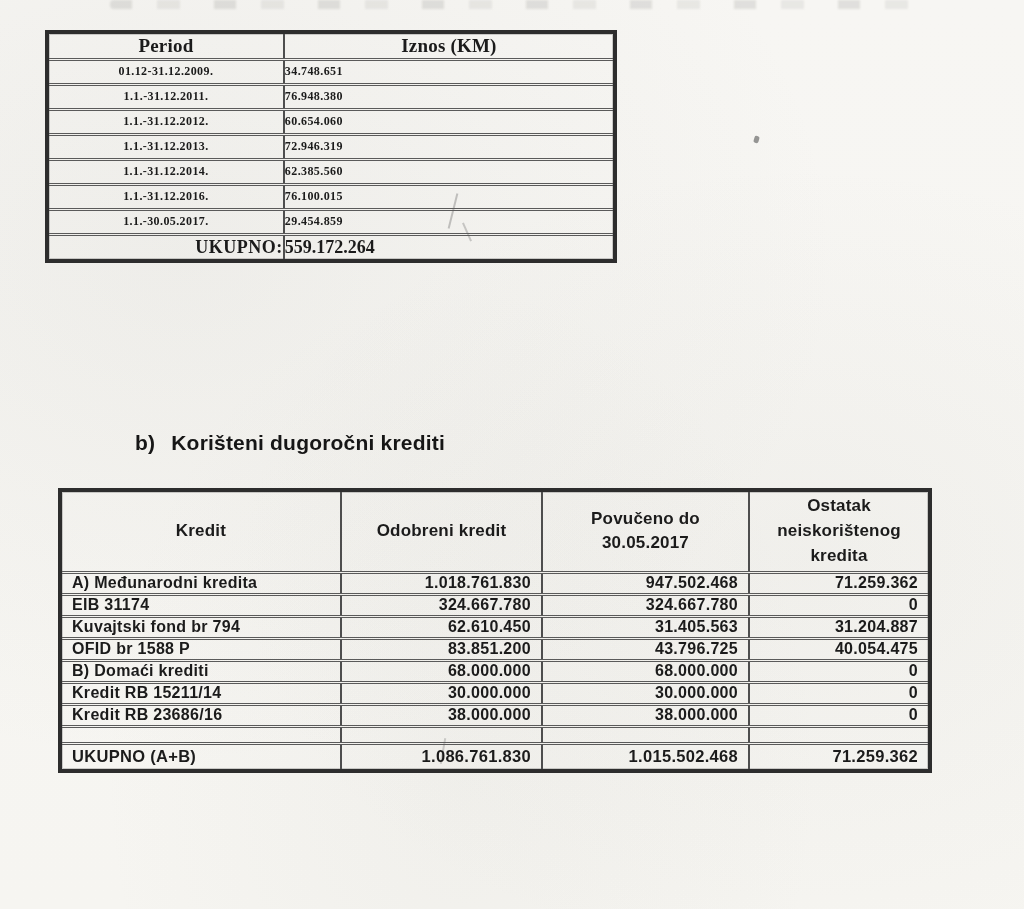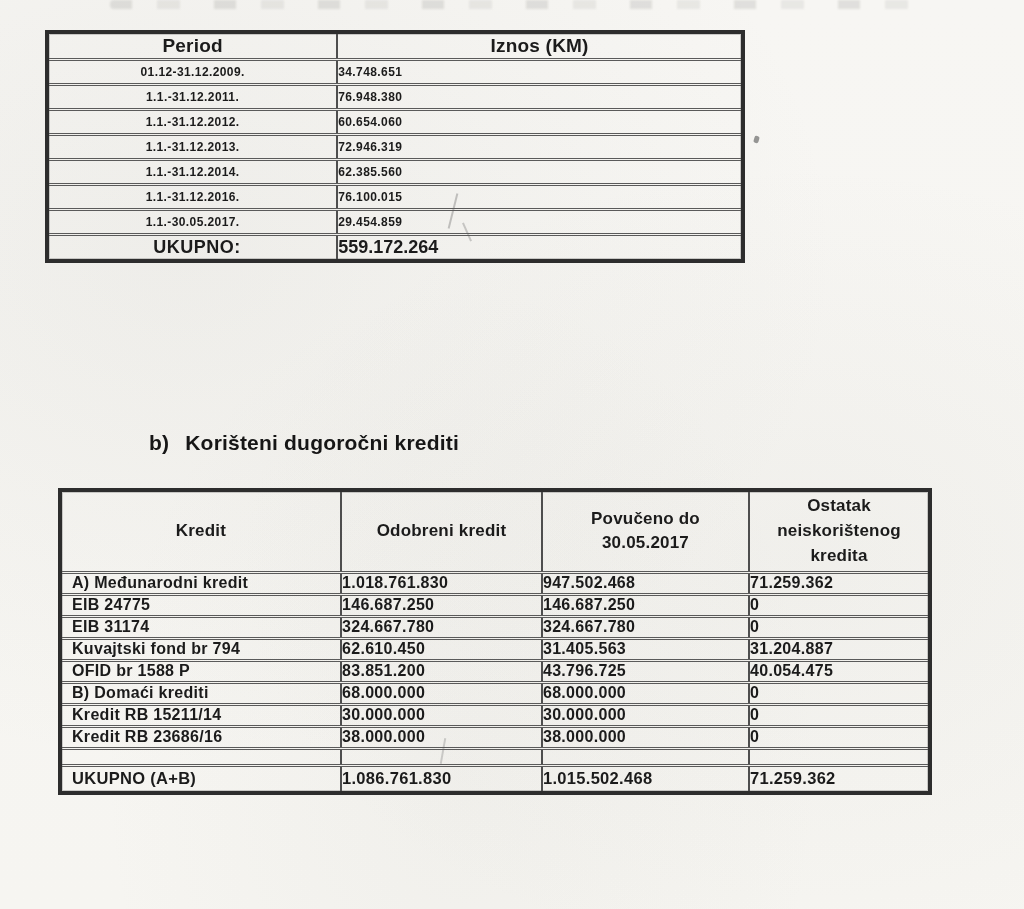--- a/index.html
+++ b/index.html
@@ -26,51 +26,52 @@
     border-left: 2px solid #4e4e4e;
     border-right: 2px solid #4e4e4e;
     border-top: 3px double #5a5a5a;
     border-bottom: 3px double #5a5a5a;
     vertical-align: middle;
     overflow: hidden;
   }
 
   
   #table1 {
-    left: 45px; top: 30px; width: 700px;
+    left: 45px; top: 30px; width: 572px;
     border: 4px solid #2d2d2d;
     box-shadow: inset 0 0 0 1px rgba(70,70,70,.25);
+    font-family: Liberation Serif, serif;
   }
   #table1 thead th { height: 27px; font-size: 19px; text-align: center; letter-spacing: .2px; }
   #table1 tbody td { height: 25px; font-size: 12px; letter-spacing: .4px; }
   #table1 tbody td:first-child { text-align: center; }
   #table1 td:last-child  { padding-right: 13px; }
   #table1 tfoot td { height: 27px; font-size: 18px; border-top: 3px solid #383838; }
-  #table1 tfoot td:first-child { text-align: center; padding-left: 9px; letter-spacing: .5px; margin-top: 28px; }
+  #table1 tfoot td:first-child { text-align: right; padding-left: 9px; letter-spacing: .5px; margin-top: 28px; }
 
   
   #table2 {
     left: 58px; top: 488px; width: 874px;
     border: 4px solid #2d2d2d;
     box-shadow: inset 0 0 0 1px rgba(70,70,70,.25);
   }
   #table2 thead th {
     height: 82px; font-size: 17px; text-align: center;
     white-space: pre-line; line-height: 1.45; letter-spacing: .2px;
     border-bottom: 3px solid #383838; padding: 0 8px;
   }
   #table2 tbody td, #table2 .spacer td { height: 22px; font-size: 16px; letter-spacing: .3px; }
   #table2 td:first-child { text-align: left; padding-left: 10px; }
-  #table2 td:not(:first-child) { padding-right: 10px; }
+  #table2 td:not(:first-child) { text-align: right; padding-right: 10px; }
   #table2 .spacer td { height: 17px; }
   #table2 tfoot td { height: 28px; font-size: 16.5px; border-top: 3px solid #a3a3a3; letter-spacing: .3px; }
 
   
   #section-heading {
-    position: absolute; left: 149px; top: 431px;
+    position: absolute; left: 135px; top: 431px;
     font-size: 21px; letter-spacing: .2px; color: #161616;
   }
   #section-heading .marker { margin-right: 16px; }
 
   
   .artifact { position: absolute; pointer-events: none; }
   #artifact-topband {
     left: 110px; top: 0; width: 800px; height: 9px;
     background: repeating-linear-gradient(90deg,
       rgba(110,110,105,.16) 0 22px, transparent 22px 47px,
@@ -161,30 +162,24 @@
       <th>Odobreni kredit</th>
       <th>Povučeno do
 30.05.2017</th>
       <th>Ostatak
 neiskorištenog
 kredita</th>
     </tr>
   </thead>
   <tbody>
       <tr>
-        <td>A) Međunarodni kredit</td>
+        <td>A) Međunarodni kredita</td>
         <td>1.018.761.830</td>
         <td>947.502.468</td>
         <td>71.259.362</td>
-      </tr>
-      <tr>
-        <td>EIB 24775</td>
-        <td>146.687.250</td>
-        <td>146.687.250</td>
-        <td>0</td>
       </tr>
       <tr>
         <td>EIB 31174</td>
         <td>324.667.780</td>
         <td>324.667.780</td>
         <td>0</td>
       </tr>
       <tr>
         <td>Kuvajtski fond br 794</td>
         <td>62.610.450</td>

